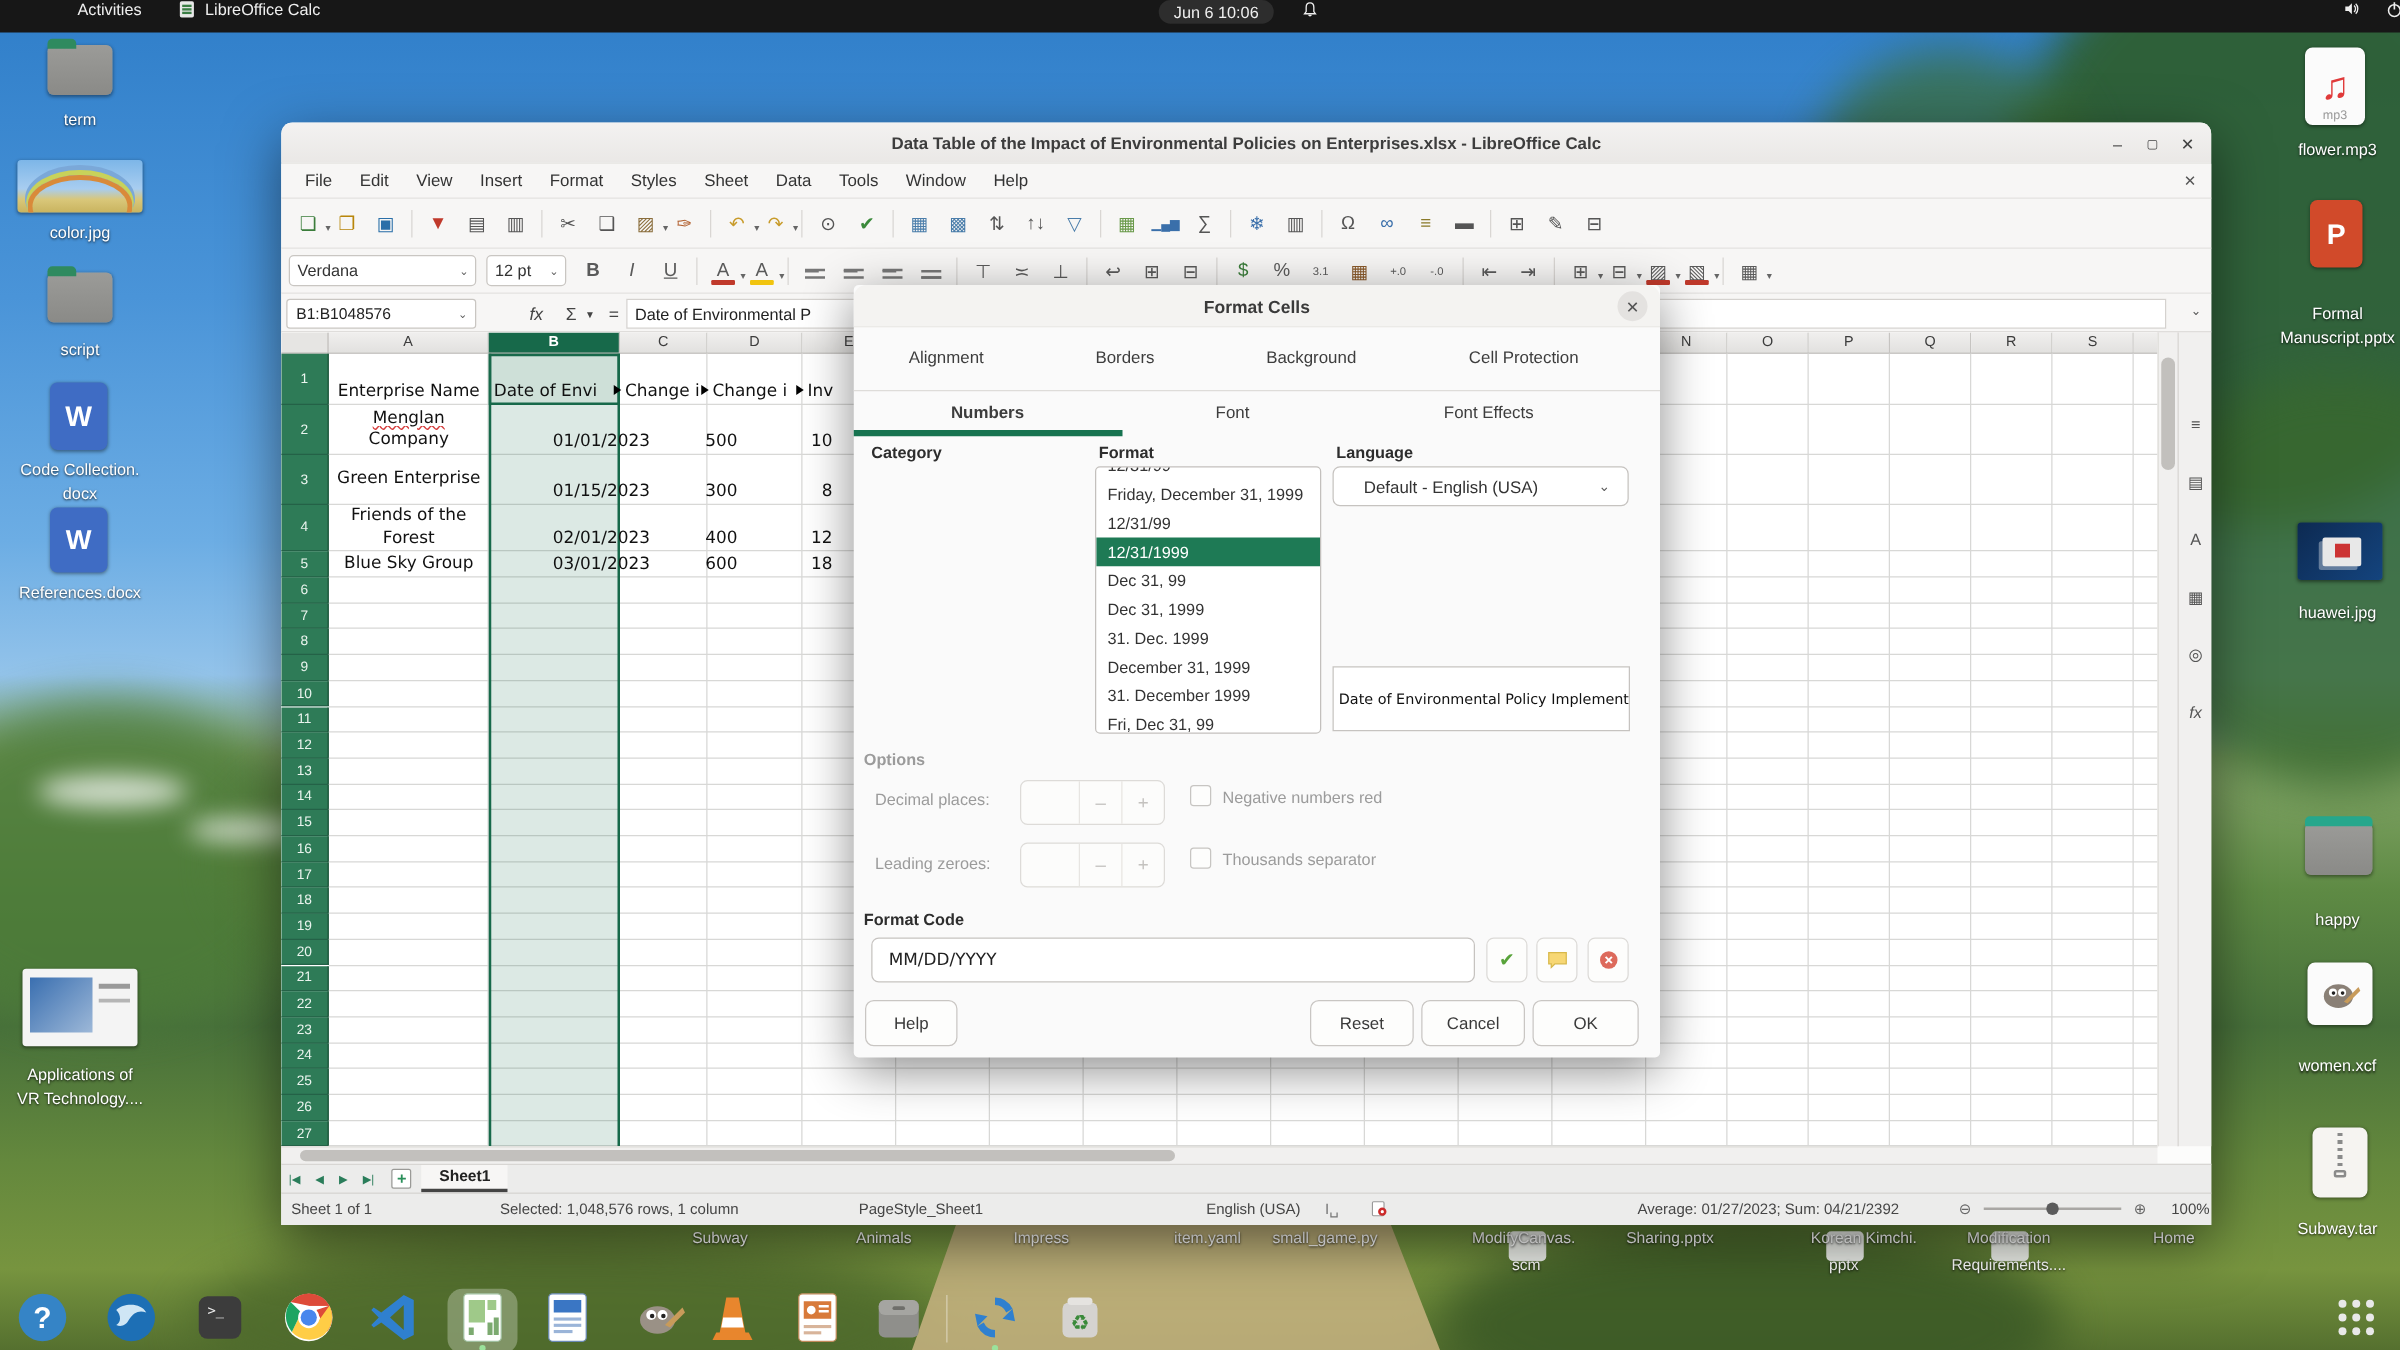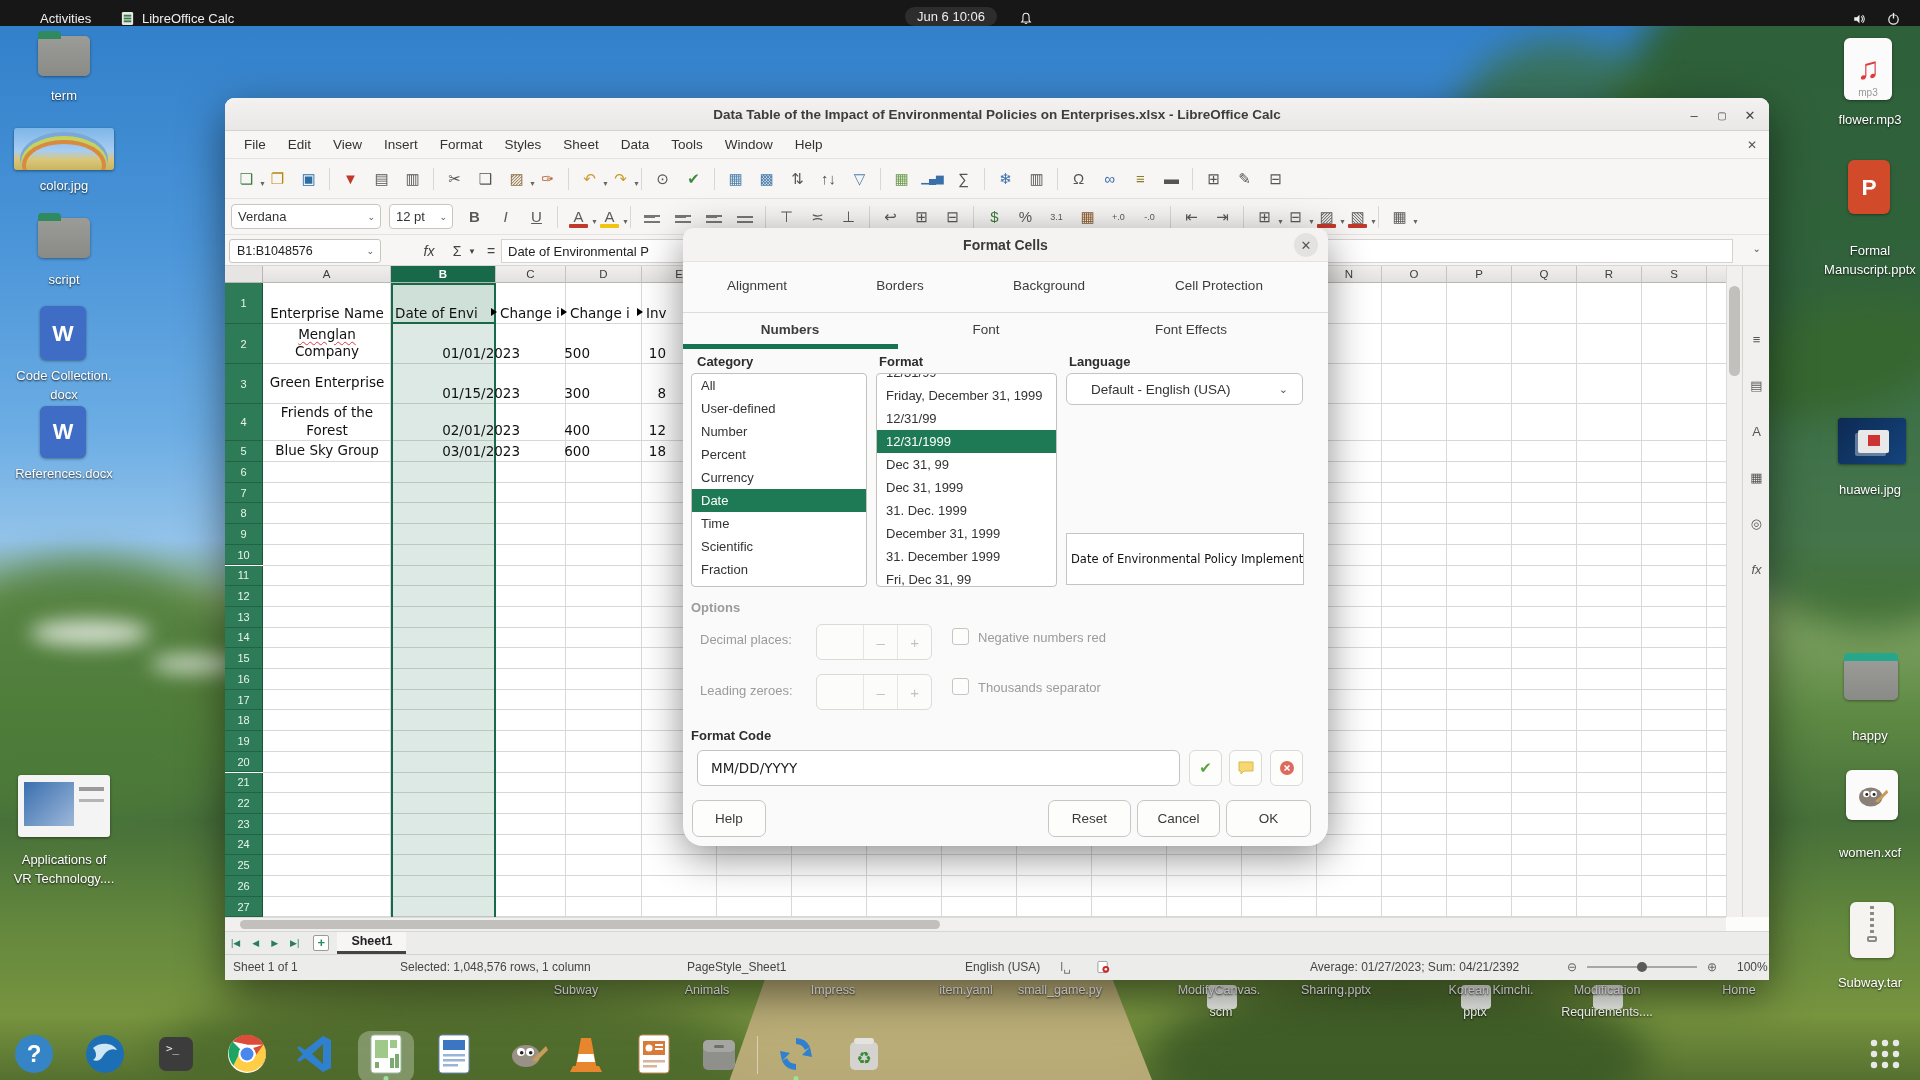--- a/index.html
+++ b/index.html
@@ -9,21 +9,21 @@
   
   #wallpaper { position:absolute; inset:0;
     background:linear-gradient(180deg,#2f7ec9 0%,#4a94d8 22%,#6cade4 40%,#93c3ea 50%,#86a86a 56%,#5e8a44 66%,#47703a 76%,#64883d 86%,#77943f 94%,#55702f 100%); }
   .blob { position:absolute; border-radius:50%; filter:blur(18px); }
   #road { position:absolute; left:0; top:0; width:1920px; height:1080px;
     background:#c9b483; clip-path:polygon(46.5% 57%,50.5% 57%,60% 100%,38% 100%); opacity:.85; }
   .cloudband { position:absolute; background:rgba(255,255,255,.75); border-radius:50%; filter:blur(10px); }
 
   
   #topbar { position:absolute; left:0; top:0; width:1920px; height:26px; background:#171717; color:#efefef; z-index:60; font-size:13px; }
-  #topbar .tb-item { position:absolute; top:0; height:26px; display:flex; align-items:flex-end; gap:7px; }
+  #topbar .tb-item { position:absolute; top:0; height:26px; display:flex; align-items:flex-start; gap:7px;margin-left:22px; }
   #clockpill { background:#2d2d2d; border-radius:13px; padding:2px 12px; }
   .dlabel { position:absolute; z-index:5; color:#fff; font-size:13px; text-align:center; text-shadow:0 1px 2px rgba(0,0,0,.85); white-space:nowrap; }
   .folder { border-radius:5px; background:linear-gradient(180deg,#9b9b98 0%,#8a8a87 100%); position:relative; box-shadow:0 1px 3px rgba(0,0,0,.4); }
   .folder::before { content:""; position:absolute; left:0; top:-5px; width:45%; height:8px; border-radius:4px 4px 0 0; background:#2f8a5f; }
   .folder.teal::before { background:#26a78c; width:100%; }
   .filedoc { border-radius:6px; position:relative; box-shadow:0 1px 3px rgba(0,0,0,.4); display:flex; align-items:center; justify-content:center; color:#fff; font-weight:bold; }
   .thumb { border-radius:3px; box-shadow:0 1px 3px rgba(0,0,0,.45); position:relative; overflow:hidden; }
 
   
   #dock { position:absolute; left:0; top:1028px; width:1920px; height:52px; z-index:55; }
@@ -90,21 +90,21 @@
   #tabbar { position:absolute; left:0; top:833px; width:100%; height:23px; background:#ececeb; border-top:1px solid #d8d6d3; display:flex; align-items:center; }
   .navarr { font-size:9px; color:#2a7d5a; padding:0 6px; }
   #addsheet { width:16px; height:16px; margin:0 8px; border:1px solid #9a9a97; border-radius:2px; background:#fff; color:#2a8f5a; font-size:13px; line-height:14px; text-align:center; font-weight:bold; }
   #sheettab { font-size:12.5px; font-weight:bold; color:#222; padding:2px 14px; border-bottom:3px solid #444; background:#f7f6f5; height:22px; }
 
   
   #statusbar { position:absolute; left:0; top:856px; width:100%; height:26px; background:#ececeb; border-top:1px solid #d4d2cf; font-size:12px; color:#454545; }
   .st { position:absolute; top:5px; white-space:nowrap; }
 
   
-  #dialog { position:absolute; left:683px; top:228px; width:645px; height:618px; background:#fafafa; border-radius:20px; box-shadow:0 10px 40px rgba(0,0,0,.45); z-index:40; }
+  #dialog { position:absolute; left:683px; top:228px; width:645px; height:618px; background:#fafafa; border-radius:4px; box-shadow:0 10px 40px rgba(0,0,0,.45); z-index:40; }
   #dlg-titlebar { position:absolute; left:0; top:0; width:100%; height:34px; background:#f4f3f1; border-radius:10px 10px 0 0; border-bottom:1px solid #e5e3e0; display:flex; align-items:center; justify-content:center; }
   #dlg-title { font-size:14px; font-weight:bold; color:#3a3a3a; }
   #dlg-close { position:absolute; right:10px; top:5px; width:24px; height:24px; border-radius:50%; background:#e4e2e0; color:#555; font-size:13px; display:flex; align-items:center; justify-content:center; }
   .dtab { position:absolute; font-size:13.5px; color:#3d3d3d; text-align:center; }
   #dlg-tabdiv { position:absolute; left:0; top:84px; width:100%; height:1px; background:#dedcd9; }
   #dlg-underline { position:absolute; left:0; top:116px; width:215px; height:5px; background:#177350; }
   .dlbl { position:absolute; font-size:13px; font-weight:bold; color:#2d2d2d; }
   .dlbl.dis { color:#9b9b9b; }
   .listbox { position:absolute; background:#fff; border:1px solid #c3c0bd; border-radius:4px; overflow:hidden; }
   .li { height:23px; font-size:13px; color:#333; display:flex; align-items:center; padding-left:9px; white-space:nowrap; }
@@ -726,31 +726,20 @@
         <div class="dtab" style="left: 37px; top: 94px; width: 140px; font-weight: bold;">Numbers</div>
         <div class="dtab" style="left: 233px; top: 94px; width: 140px;">Font</div>
         <div class="dtab" style="left: 438px; top: 94px; width: 140px;">Font Effects</div>
       </div>
     <div id="dlg-underline"></div>
 
     <div class="dlbl" style="left:14px; top:126px">Category</div>
     <div class="dlbl" style="left:196px; top:126px">Format</div>
     <div class="dlbl" style="left:386px; top:126px">Language</div>
 
-    <div class="listbox" style="left:8px; top:145px; width:176px; height:214px" id="cat-list">
-        <div class="li">All</div>
-        <div class="li">User-defined</div>
-        <div class="li">Number</div>
-        <div class="li">Percent</div>
-        <div class="li">Currency</div>
-        <div class="li sel">Date</div>
-        <div class="li">Time</div>
-        <div class="li">Scientific</div>
-        <div class="li">Fraction</div>
-      </div>
     <div class="listbox" style="left:193px; top:145px; width:181px; height:214px">
         <div id="fmt-list" style="margin-top:-13px">
           <div class="li">12/31/99</div>
           <div class="li">Friday, December 31, 1999</div>
           <div class="li">12/31/99</div>
           <div class="li sel">12/31/1999</div>
           <div class="li">Dec 31, 99</div>
           <div class="li">Dec 31, 1999</div>
           <div class="li">31. Dec. 1999</div>
           <div class="li">December 31, 1999</div>

